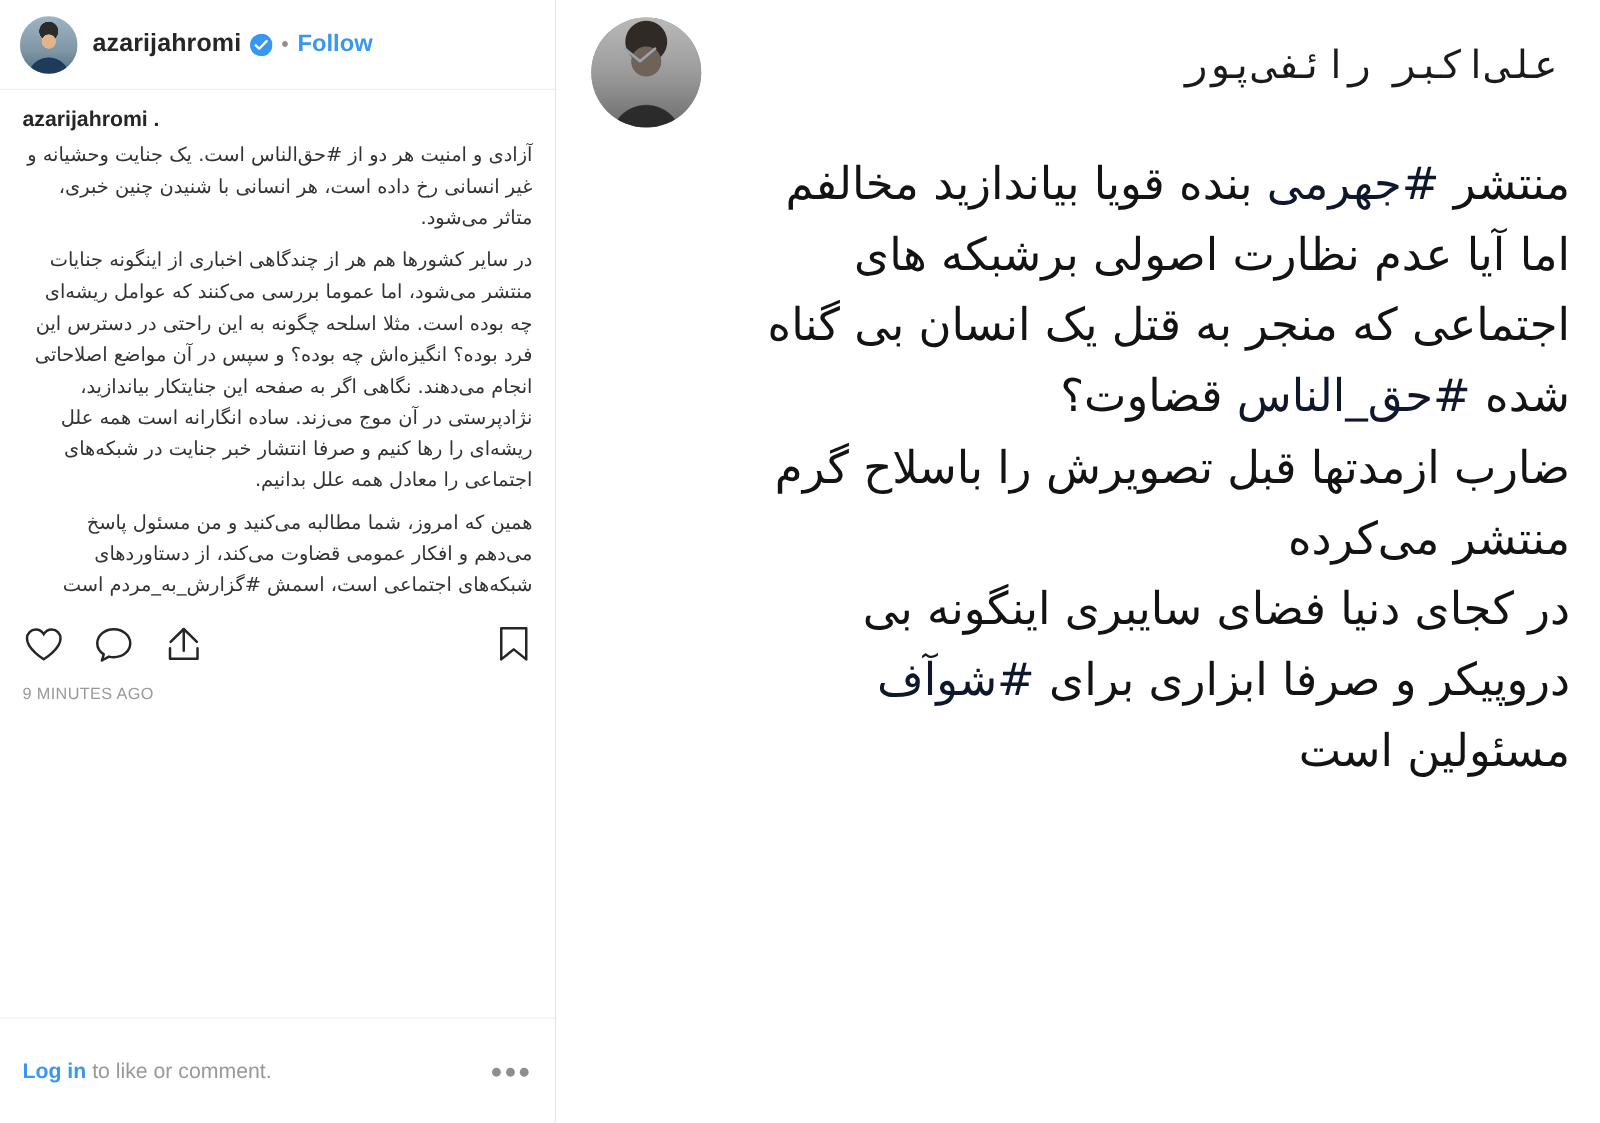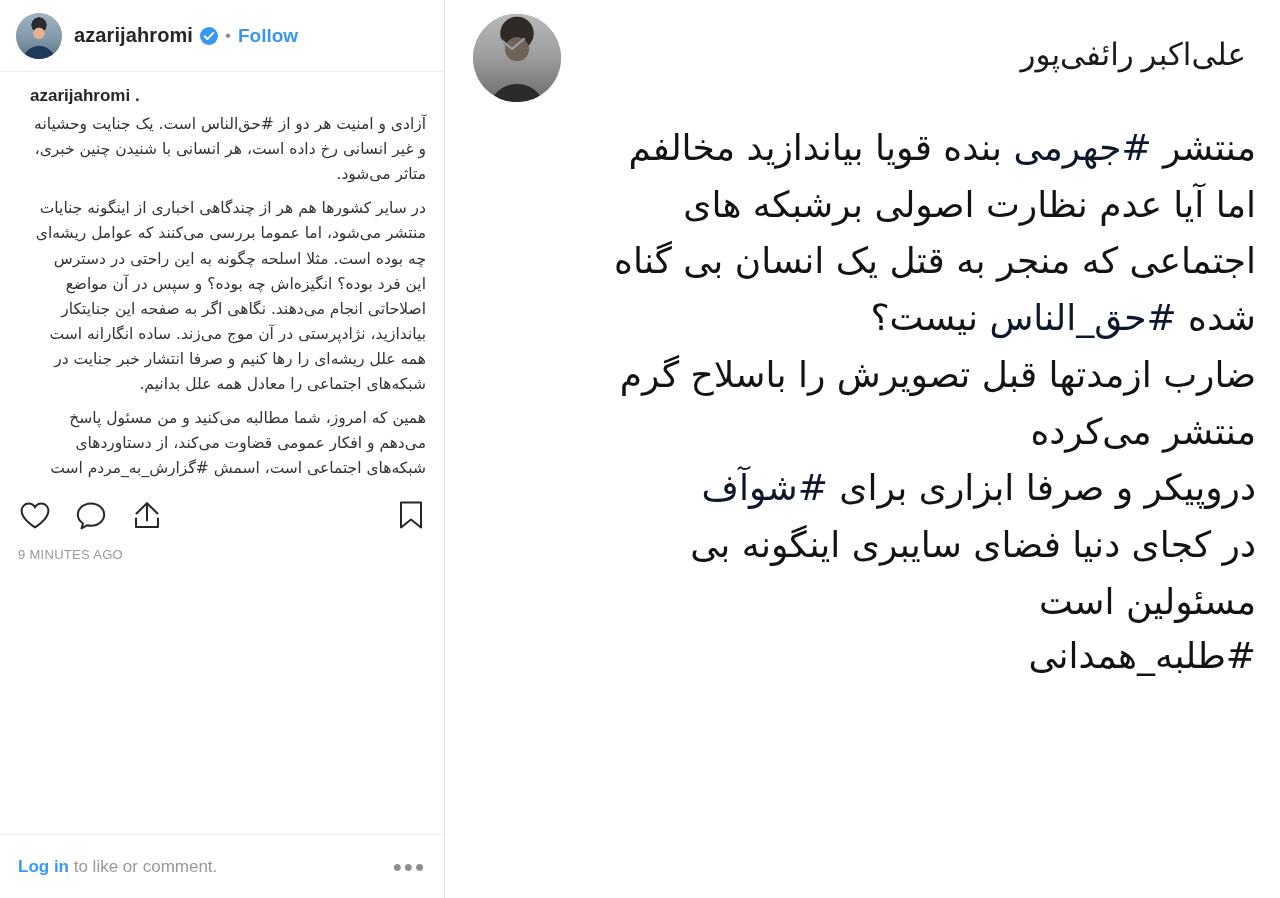--- a/index.html
+++ b/index.html
@@ -57,21 +57,21 @@
       radial-gradient(circle at 50% 112%, #2b2b2b 0 26%, rgba(43,43,43,0) 27%),
       radial-gradient(circle at 50% 40%, #6f6257 0 17%, rgba(111,98,87,0) 18%),
       radial-gradient(circle at 50% 22%, #2f2a26 0 20%, rgba(47,42,38,0) 21%),
       linear-gradient(180deg, #b9b9b9 0%, #9d9d9d 48%, #6d6d6d 100%);
   }
   .lh-name {
     flex: 1 1 auto;
     text-align: right;
     font-size: 31px;
     color: #1b1b1b;
-    font-family: Liberation Serif, serif;
+    font-family: Liberation Mono, monospace;
     line-height: 1.2;
     padding-top: 22px;
     padding-right: 16px;
     direction: rtl;
     white-space: nowrap;
     overflow: hidden;
   }
   .lh-chevron {
     position: absolute;
     left: 52px;
@@ -165,21 +165,21 @@
     font-size: 17px;
   }
   .ig-follow {
     color: #3897f0;
     font-size: 19px;
     font-weight: bold;
     cursor: pointer;
   }
 
   .ig-caption-wrap {
-    padding: 14px 18px 0 30px;
+    padding: 14px 18px 0 18px;
     box-sizing: border-box;
   }
   .ig-cap-user {
     font-size: 17px;
     font-weight: bold;
     color: #262626;
     direction: ltr;
     text-align: left;
     margin-bottom: 6px;
   }
@@ -223,21 +223,21 @@
   .ig-time {
     padding: 9px 18px 0 18px;
     font-size: 13px;
     color: #999999;
     letter-spacing: 0.3px;
   }
   .ig-footer {
     position: absolute;
     left: 0; right: 0;
     bottom: 0;
-    height: 64px;
+    height: 84px;
     border-top: 1px solid #efefef;
     display: flex;
     align-items: center;
     padding: 0 18px;
     box-sizing: border-box;
   }
   .ig-footer .login-line {
     font-size: 17px;
     color: #999999;
   }
@@ -279,38 +279,37 @@
       <p>
         <span>منتشر </span><span class="tag">#جهرمی</span><span> بنده قویا بیاندازید مخالفم</span>
       </p>
       <p>
         <span>اما آیا عدم نظارت اصولی برشبکه های</span>
       </p>
       <p>
         <span>اجتماعی که منجر به قتل یک انسان بی گناه</span>
       </p>
       <p>
-        <span>شده </span><span class="tag">#حق_الناس</span><span> نیست؟</span>
+        <span>شده </span><span class="tag">#حق_الناس</span><span> قضاوت؟</span>
       </p>
       <p>
         <span>ضارب ازمدتها قبل تصویرش را باسلاح گرم</span>
       </p>
       <p>
         <span>منتشر می‌کرده</span>
       </p>
       <p>
+        <span>در کجای دنیا فضای سایبری اینگونه بی</span>
+      </p>
+      <p>
         <span>دروپیکر و صرفا ابزاری برای </span><span class="tag">#شوآف</span>
-      </p>
-      <p>
-        <span>در کجای دنیا فضای سایبری اینگونه بی</span>
       </p>
       <p class="tight">
         <span>مسئولین است</span>
       </p>
-      <p class="hash-final">#طلبه_همدانی</p>
     </div>
   </div>
 
   <div class="v-divider"></div>
 
   <div class="right-pane">
 
     <div class="ig-header">
       <div class="ig-avatar">
         <div class="ig-face"></div>

